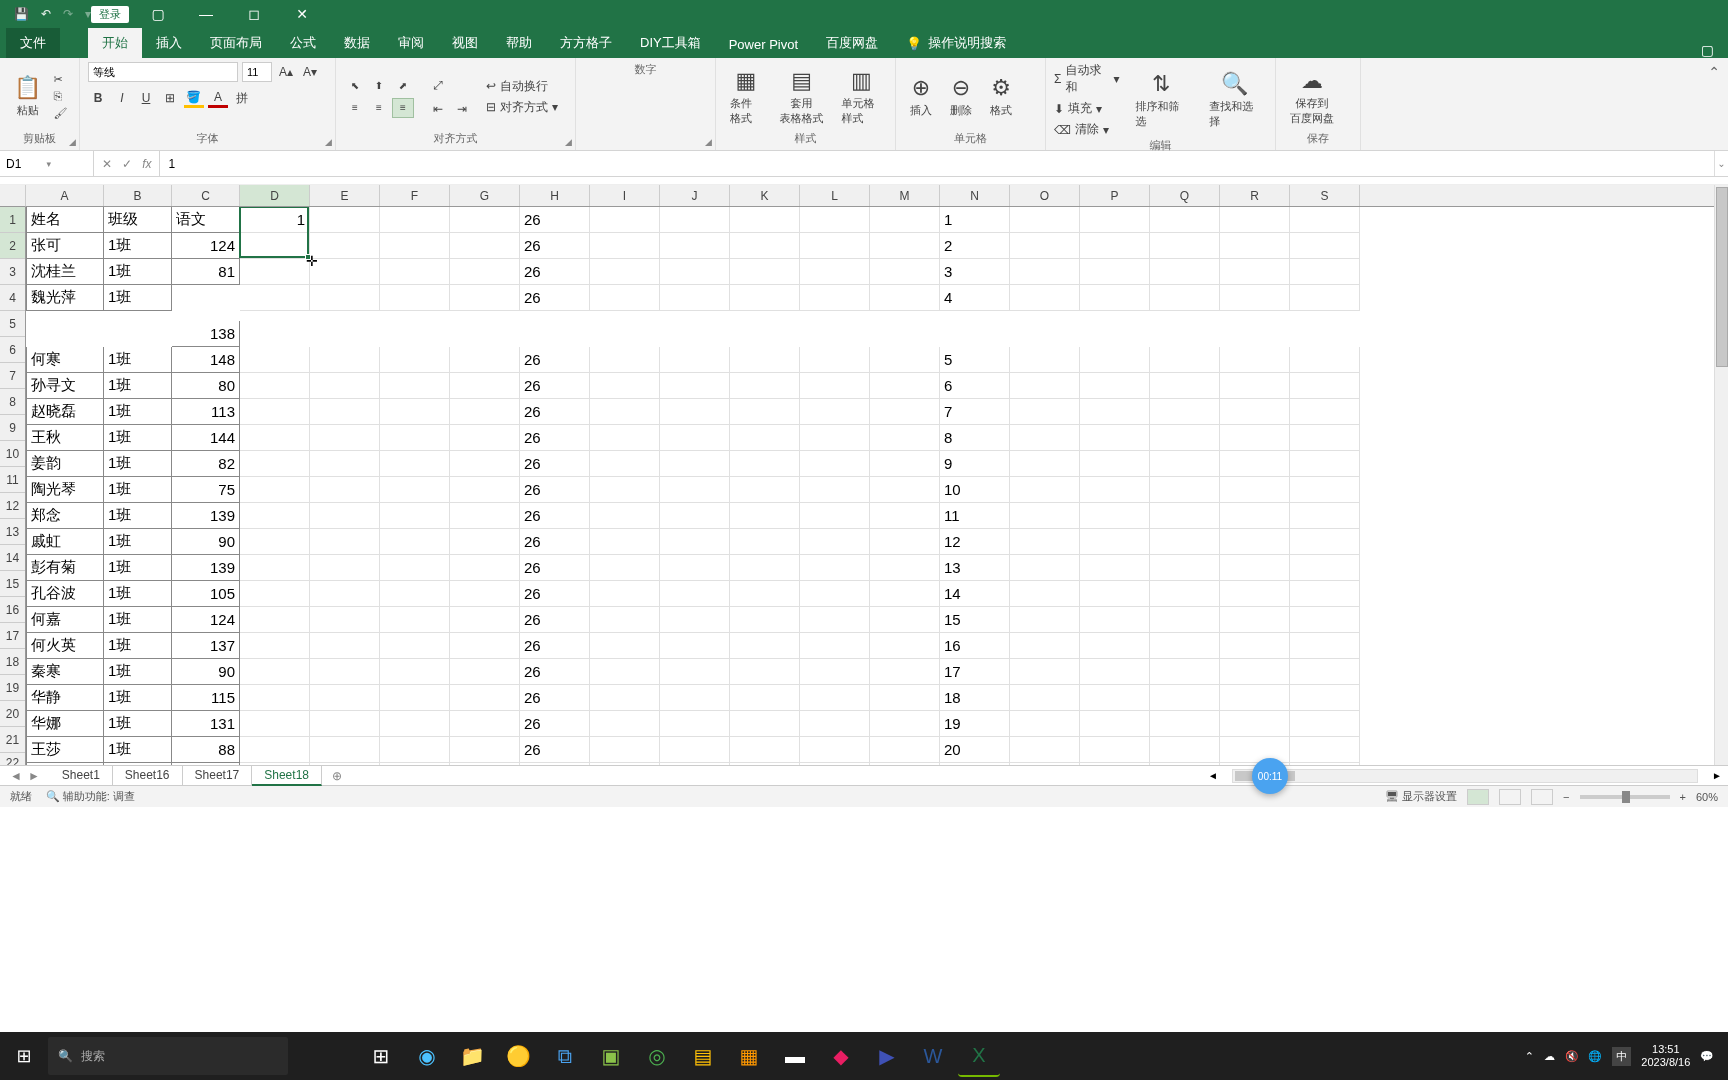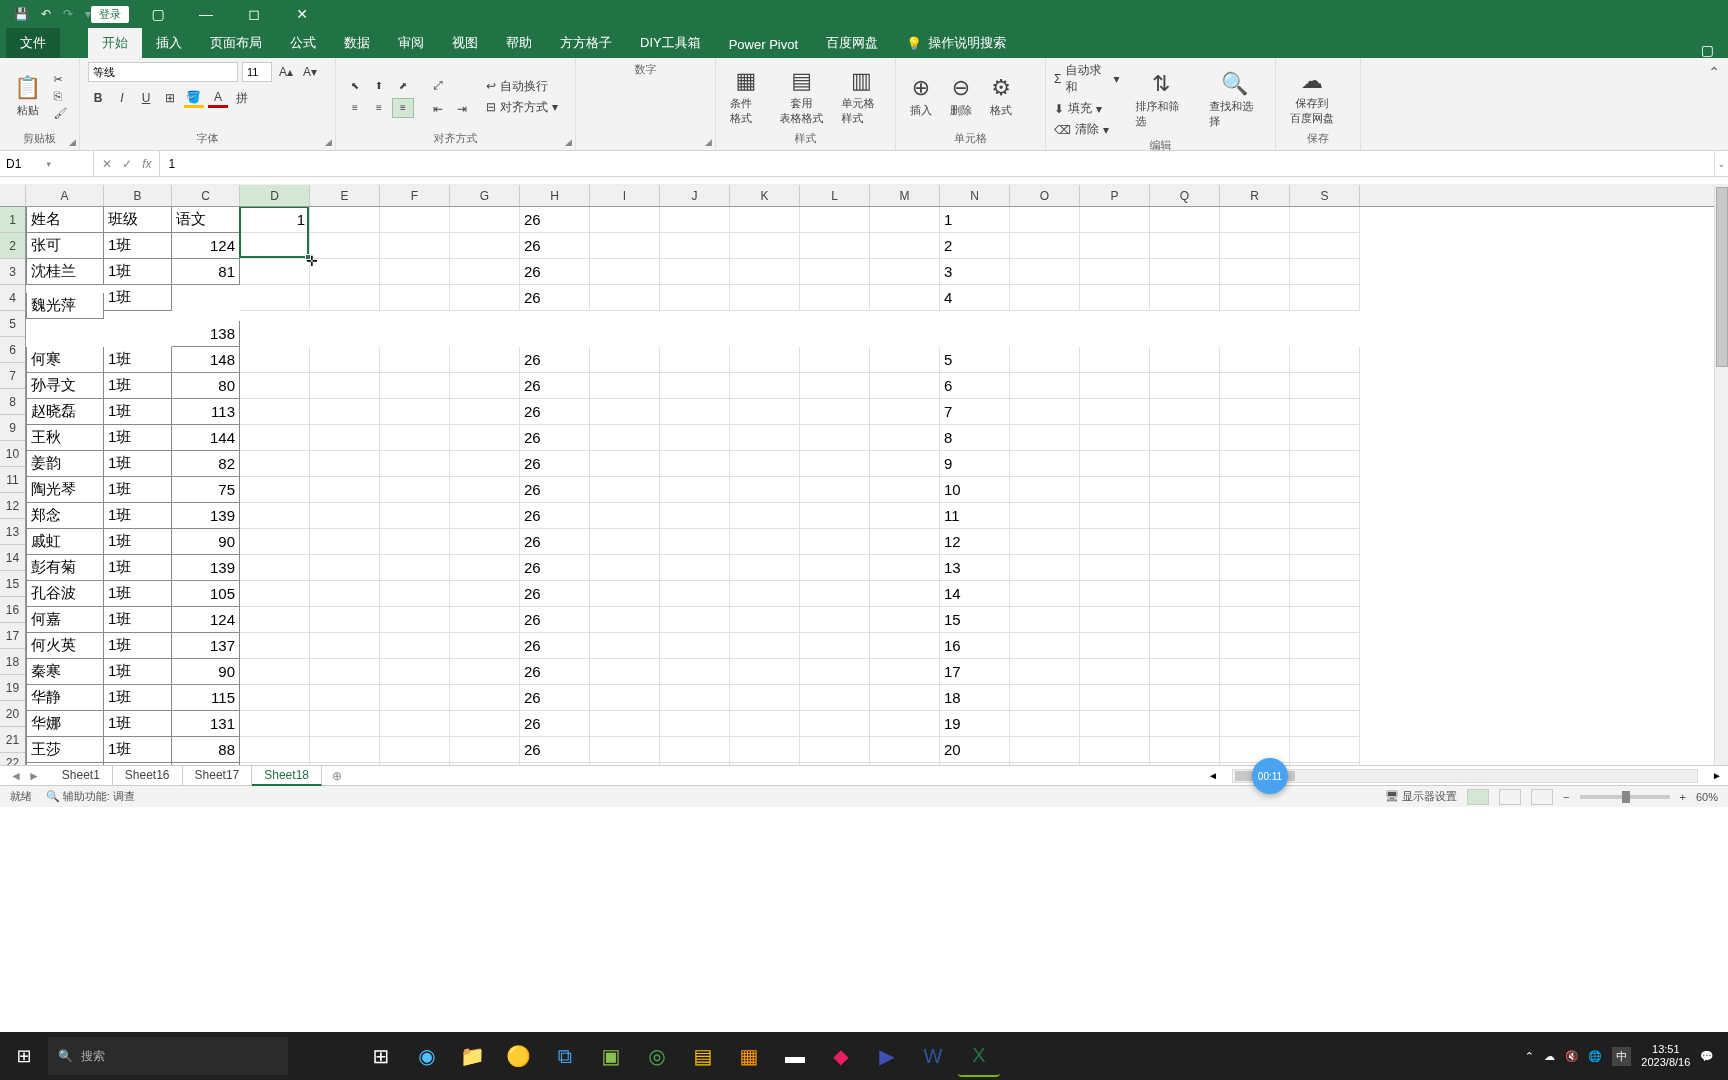--- a/index.html
+++ b/index.html
@@ -419,21 +419,21 @@
           <div class="cell" style="width: 70px; height: 26px;"></div>
           <div class="cell" style="width: 70px; height: 26px;"></div>
           <div class="cell" style="width: 70px; height: 26px;">3</div>
           <div class="cell" style="width: 70px; height: 26px;"></div>
           <div class="cell" style="width: 70px; height: 26px;"></div>
           <div class="cell" style="width: 70px; height: 26px;"></div>
           <div class="cell" style="width: 70px; height: 26px;"></div>
           <div class="cell" style="width: 70px; height: 26px;"></div>
         </div>
         <div class="cell-row">
-          <div class="cell data data-left" style="width: 78px; height: 26px; margin-top: 8px;">魏光萍</div>
+          <div class="cell data data-left" style="width: 78px; height: 26px;">魏光萍</div>
           <div class="cell data" style="width: 68px; height: 26px;">1班</div>
           <div class="cell data num" style="width: 68px; height: 26px; margin-top: 36px;">138</div>
           <div class="cell" style="width: 70px; height: 26px;"></div>
           <div class="cell" style="width: 70px; height: 26px;"></div>
           <div class="cell" style="width: 70px; height: 26px;"></div>
           <div class="cell" style="width: 70px; height: 26px;"></div>
           <div class="cell" style="width: 70px; height: 26px;">26</div>
           <div class="cell" style="width: 70px; height: 26px;"></div>
           <div class="cell" style="width: 70px; height: 26px;"></div>
           <div class="cell" style="width: 70px; height: 26px;"></div>

